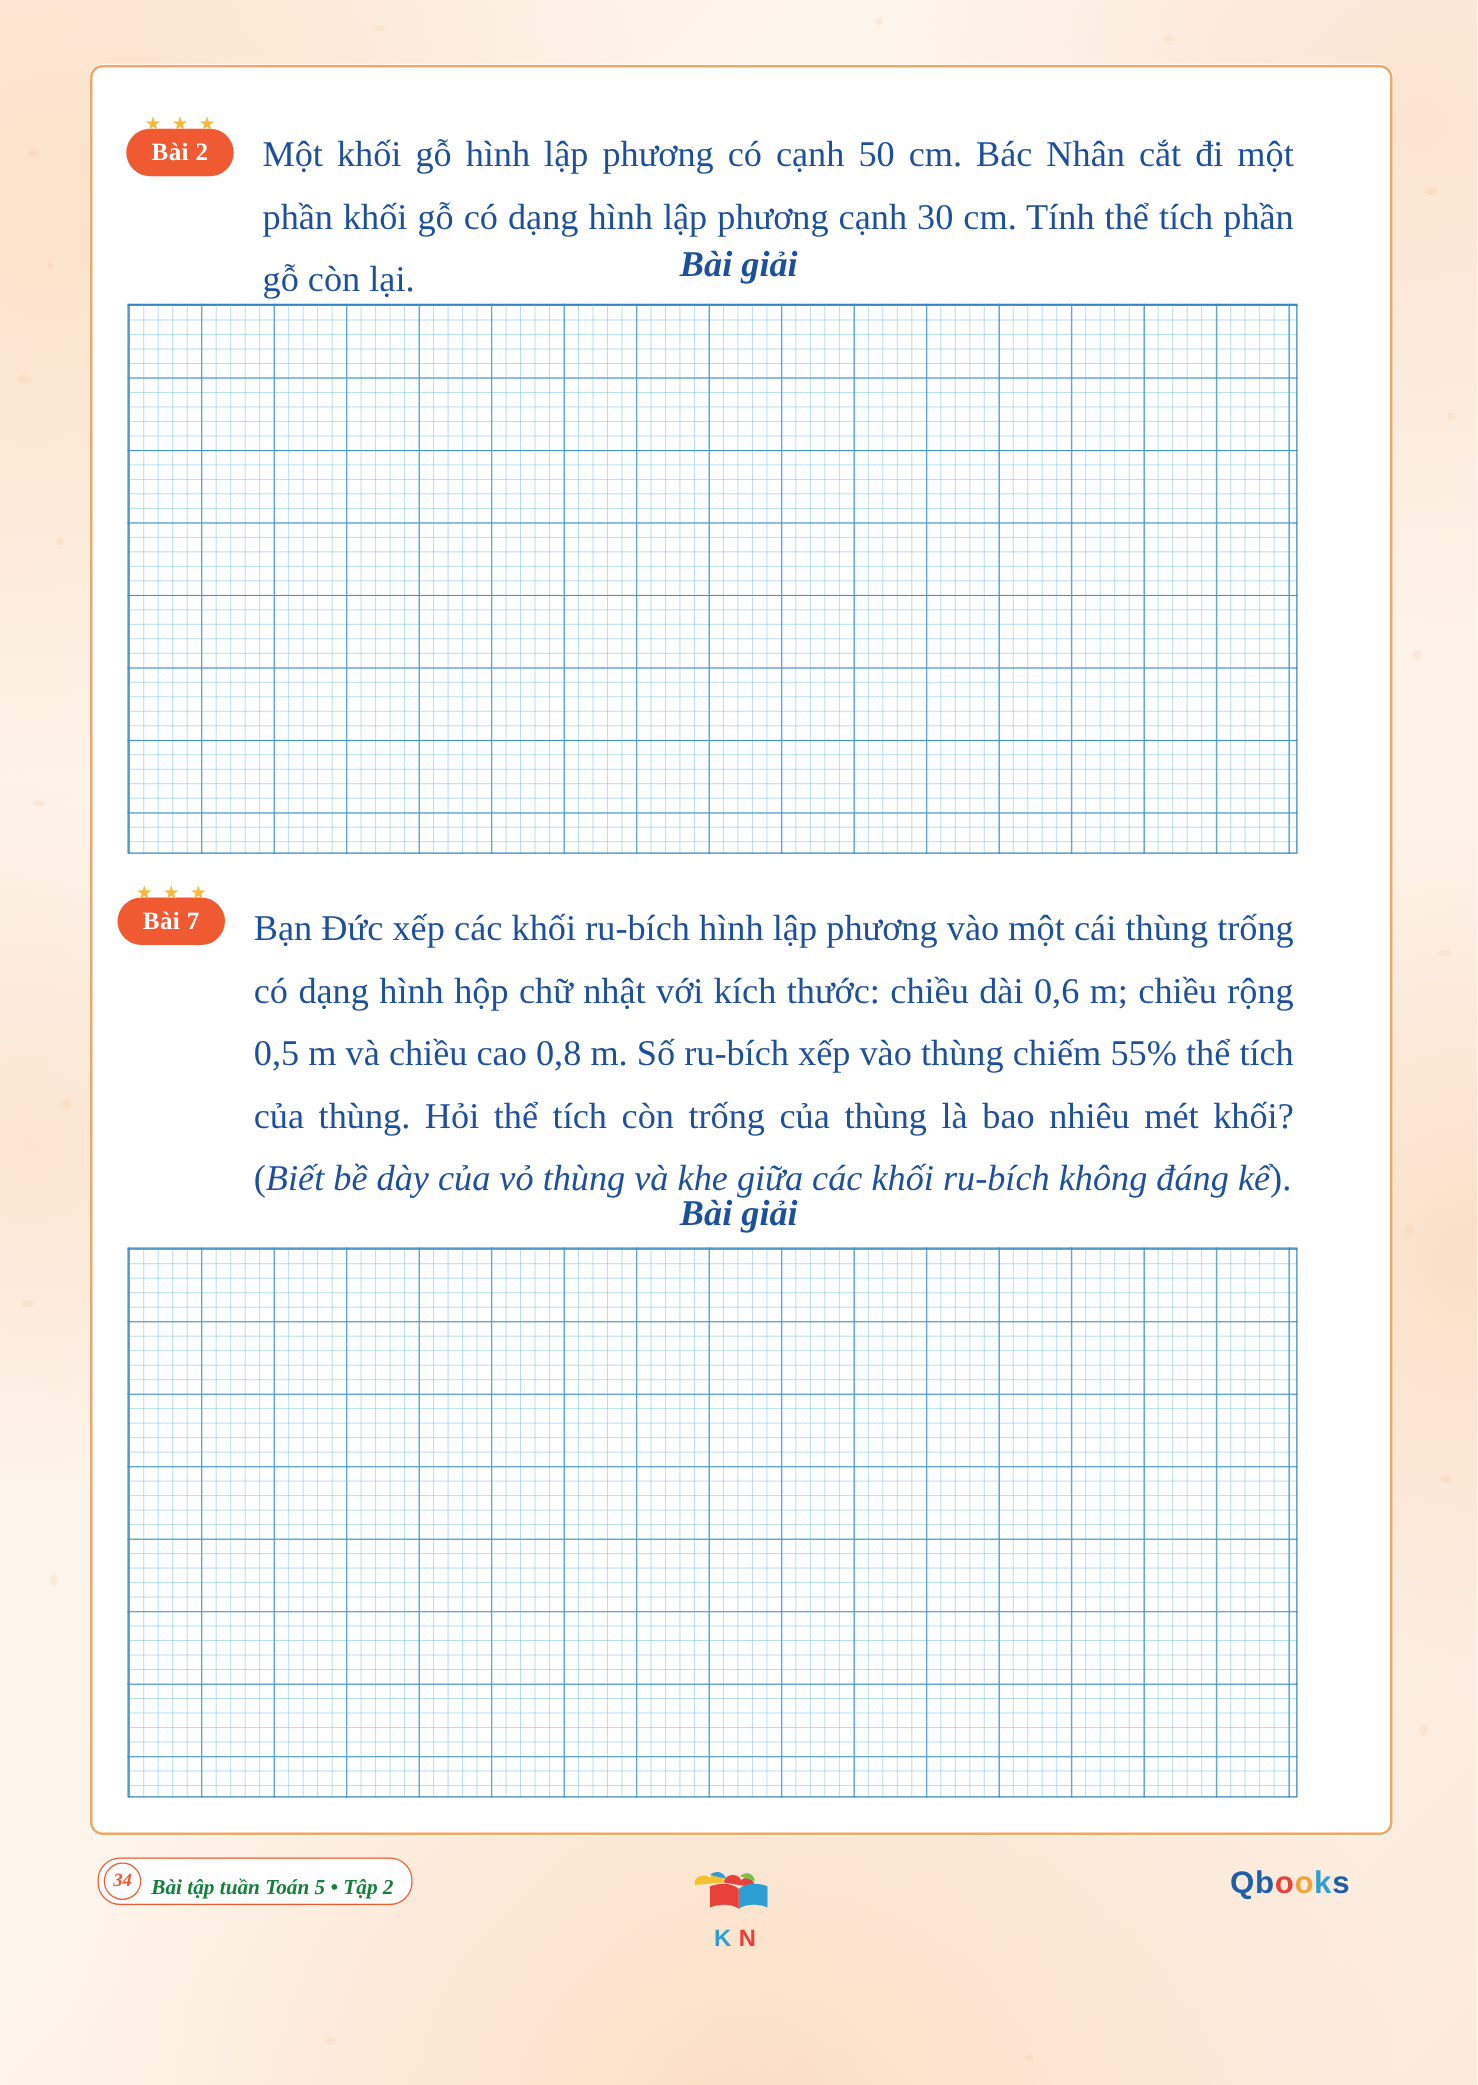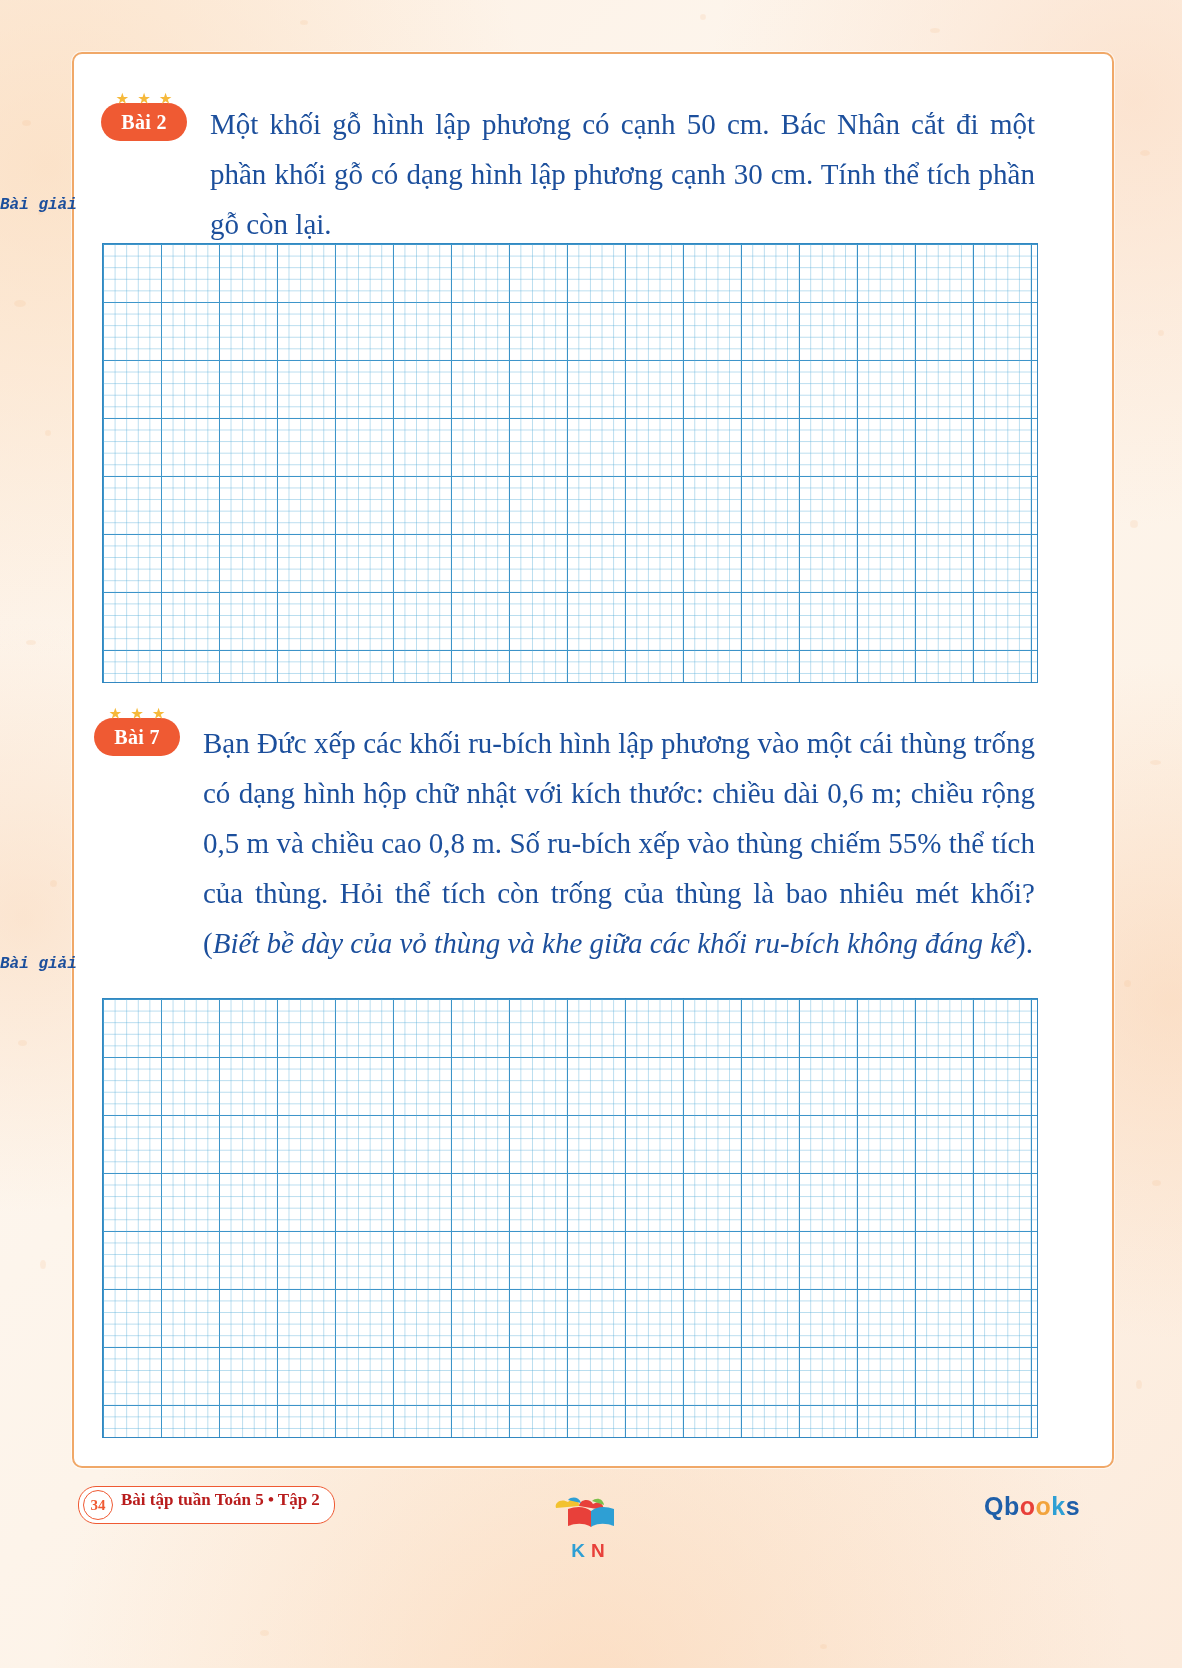--- a/index.html
+++ b/index.html
@@ -89,26 +89,25 @@
     font-size: 29px;
     line-height: 50px;
     text-align: justify;
     text-justify: inter-word;
   }
   .qtext i { font-style: italic; }
 
   .solve-label {
     position: absolute;
     width: 100%;
-    text-align: left;
+    text-align: center;
     color: #1c4f9c;
     font-style: italic;
     font-weight: bold;
-    font-size: 16px;
-    font-family: Liberation Mono, monospace;
+    font-size: 29px;
   }
 
   
   .grid {
     position: absolute;
     background-color: #ffffff;
     background-image:
       linear-gradient(to right, rgba(80,170,215,0.40) 1px, transparent 1px),
       linear-gradient(to bottom, rgba(80,170,215,0.40) 1px, transparent 1px),
       linear-gradient(to right, rgba(40,130,190,0.95) 1px, transparent 1px),
@@ -121,43 +120,44 @@
     background-position: 0 0, 0 0, 0 0, 0 0;
     border: 1px solid rgba(40,130,190,0.95);
     box-sizing: border-box;
   }
 
   .page-num-wrap {
     position: absolute;
     left: 78px;
     top: 1486px;
     display: flex;
-    align-items: flex-start;
+    align-items: flex-end;
     gap: 8px;
     border: 1.6px solid #ef5a33;
     border-radius: 18px;
     padding: 3px 14px 3px 4px;
     background: #ffffff;
+    font-style: italic;
   }
   .page-num {
     width: 28px;
     height: 28px;
     border-radius: 50%;
     background: #ffffff;
     border: 1.6px solid #ef5a33;
     color: #ef5a33;
     font-size: 15px;
     font-weight: bold;
     display: flex;
     align-items: center;
     justify-content: center;
     font-family: "Liberation Serif", serif;
   }
   .footer-title {
-    color: #b91c1c;
+    color: #15803d;
     font-weight: bold;
     font-size: 17px;
     font-family: "Liberation Serif", serif;
     white-space: nowrap;
   }
 
   .kn-logo {
     position: absolute;
     left: 591px;
     top: 1496px;

